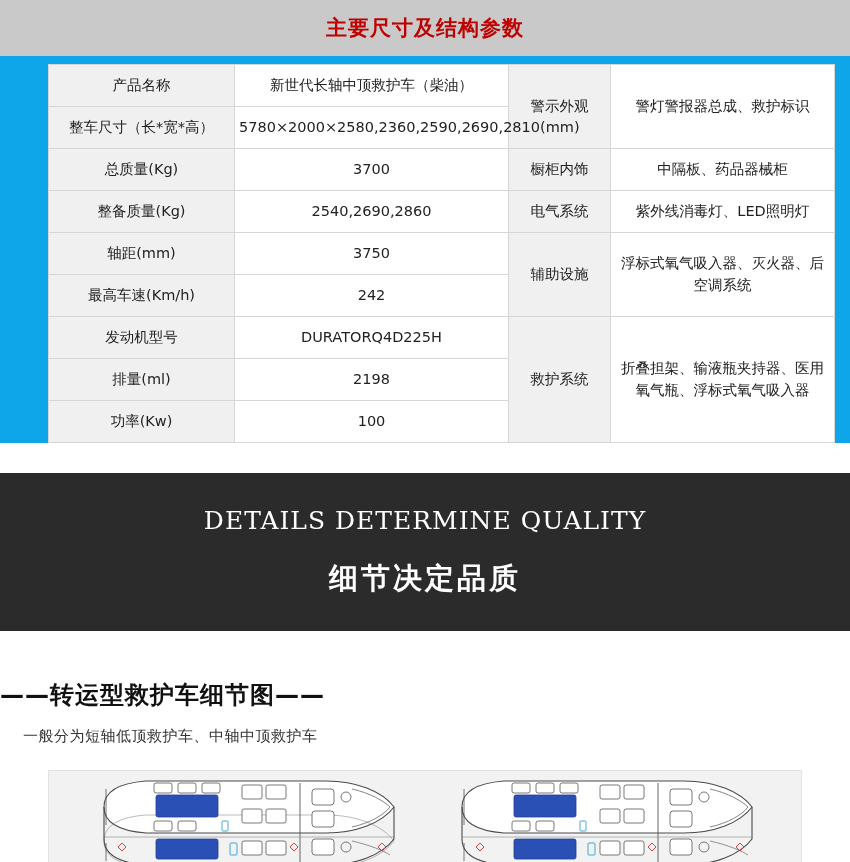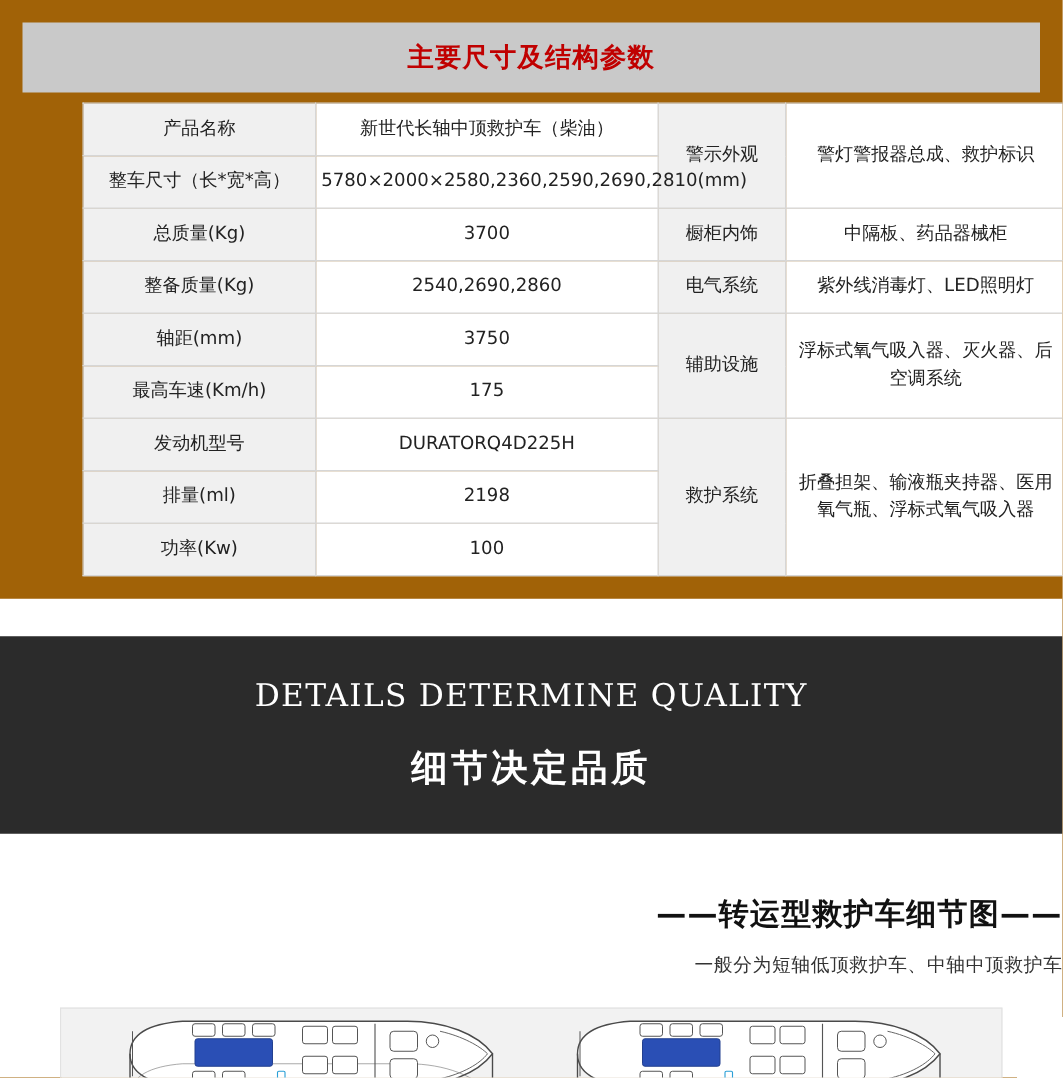--- a/index.html
+++ b/index.html
@@ -9,22 +9,22 @@
   body {
     width: 850px;
     height: 862px;
     background: #ffffff;
     font-family: "DejaVu Sans", "Liberation Sans", sans-serif;
     overflow: hidden;
   }
 
   
   .spec-section {
-    background: #a16207;
-    padding: 18px;
+    background: #0ea5e9;
+    padding: 0;
   }
   .spec-header {
     height: 56px;
     background: #c9c9c9;
     display: flex;
     align-items: center;
     justify-content: center;
   }
   .spec-header-title {
     color: #c00000;
@@ -98,23 +98,22 @@
   .banner-cn {
     color: #ffffff;
     font-size: 29px;
     font-weight: bold;
     letter-spacing: 3px;
     text-align: right;
   }
 
   
   .detail-title-block {
-    text-align: right;
+    text-align: left;
     padding-top: 48px;
-    padding-left: 24px;
   }
   .detail-title {
     font-size: 24px;
     font-weight: bold;
     color: #111111;
     letter-spacing: 1px;
   }
   .detail-sub {
     margin-top: 16px;
     font-size: 15px;
@@ -170,21 +169,21 @@
           <td class="rval">紫外线消毒灯、LED照明灯</td>
         </tr>
         <tr class="r1">
           <td class="lbl">轴距(mm)</td>
           <td class="val">3750</td>
           <td class="rlbl" rowspan="2">辅助设施</td>
           <td class="rval" rowspan="2">浮标式氧气吸入器、灭火器、后空调系统</td>
         </tr>
         <tr class="r1">
           <td class="lbl">最高车速(Km/h)</td>
-          <td class="val">175</td>
+          <td class="val">242</td>
         </tr>
         <tr class="r1">
           <td class="lbl">发动机型号</td>
           <td class="val">DURATORQ4D225H</td>
           <td class="rlbl" rowspan="3">救护系统</td>
           <td class="rval" rowspan="3">折叠担架、输液瓶夹持器、医用氧气瓶、浮标式氧气吸入器</td>
         </tr>
         <tr class="r1">
           <td class="lbl">排量(ml)</td>
           <td class="val">2198</td>

